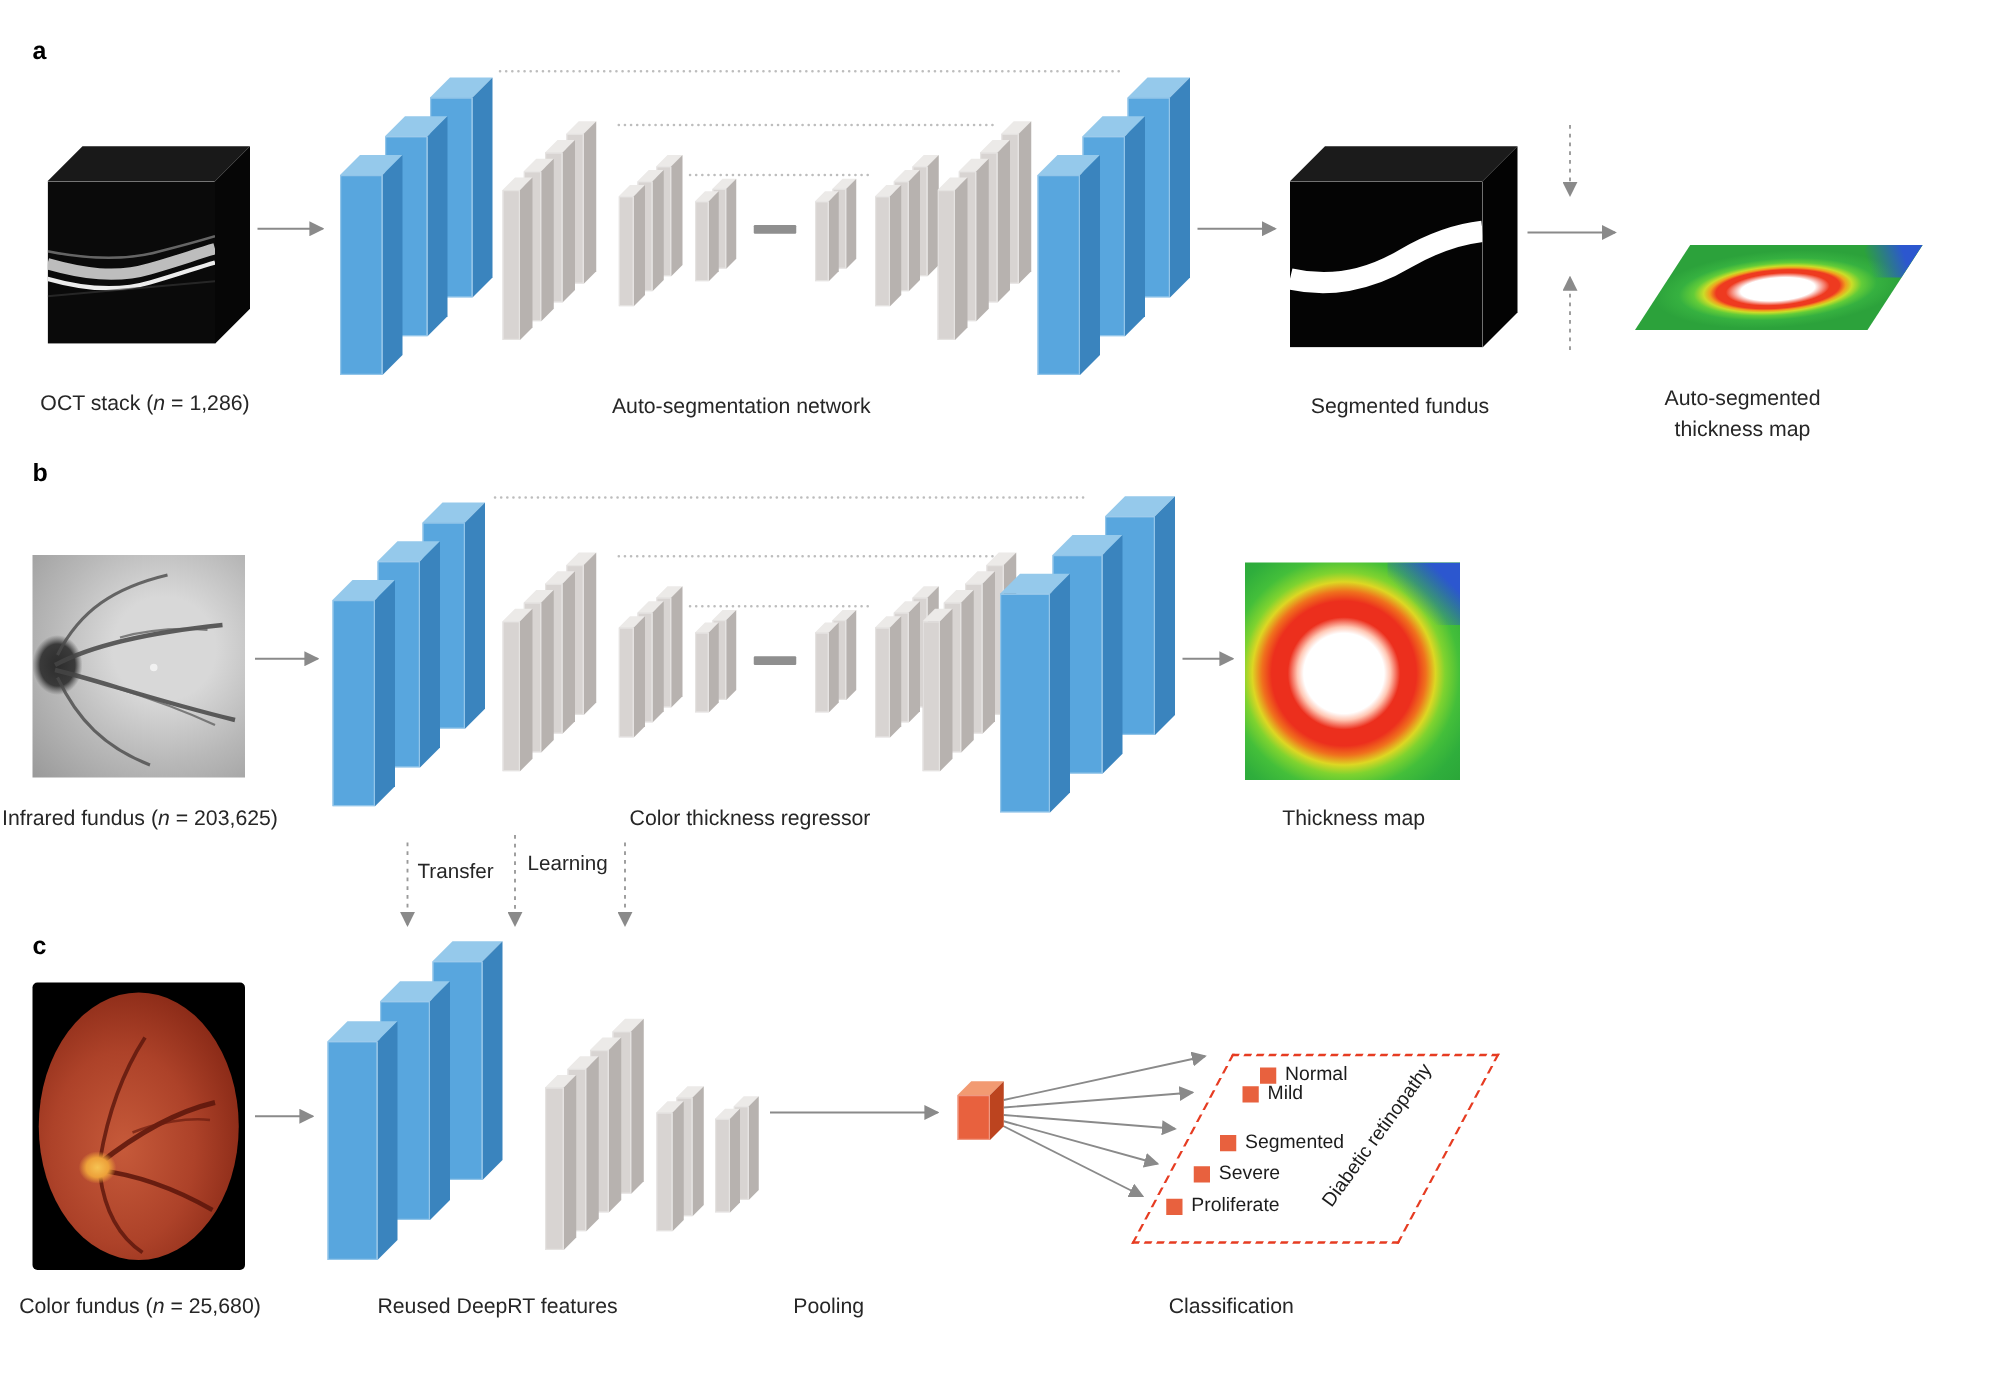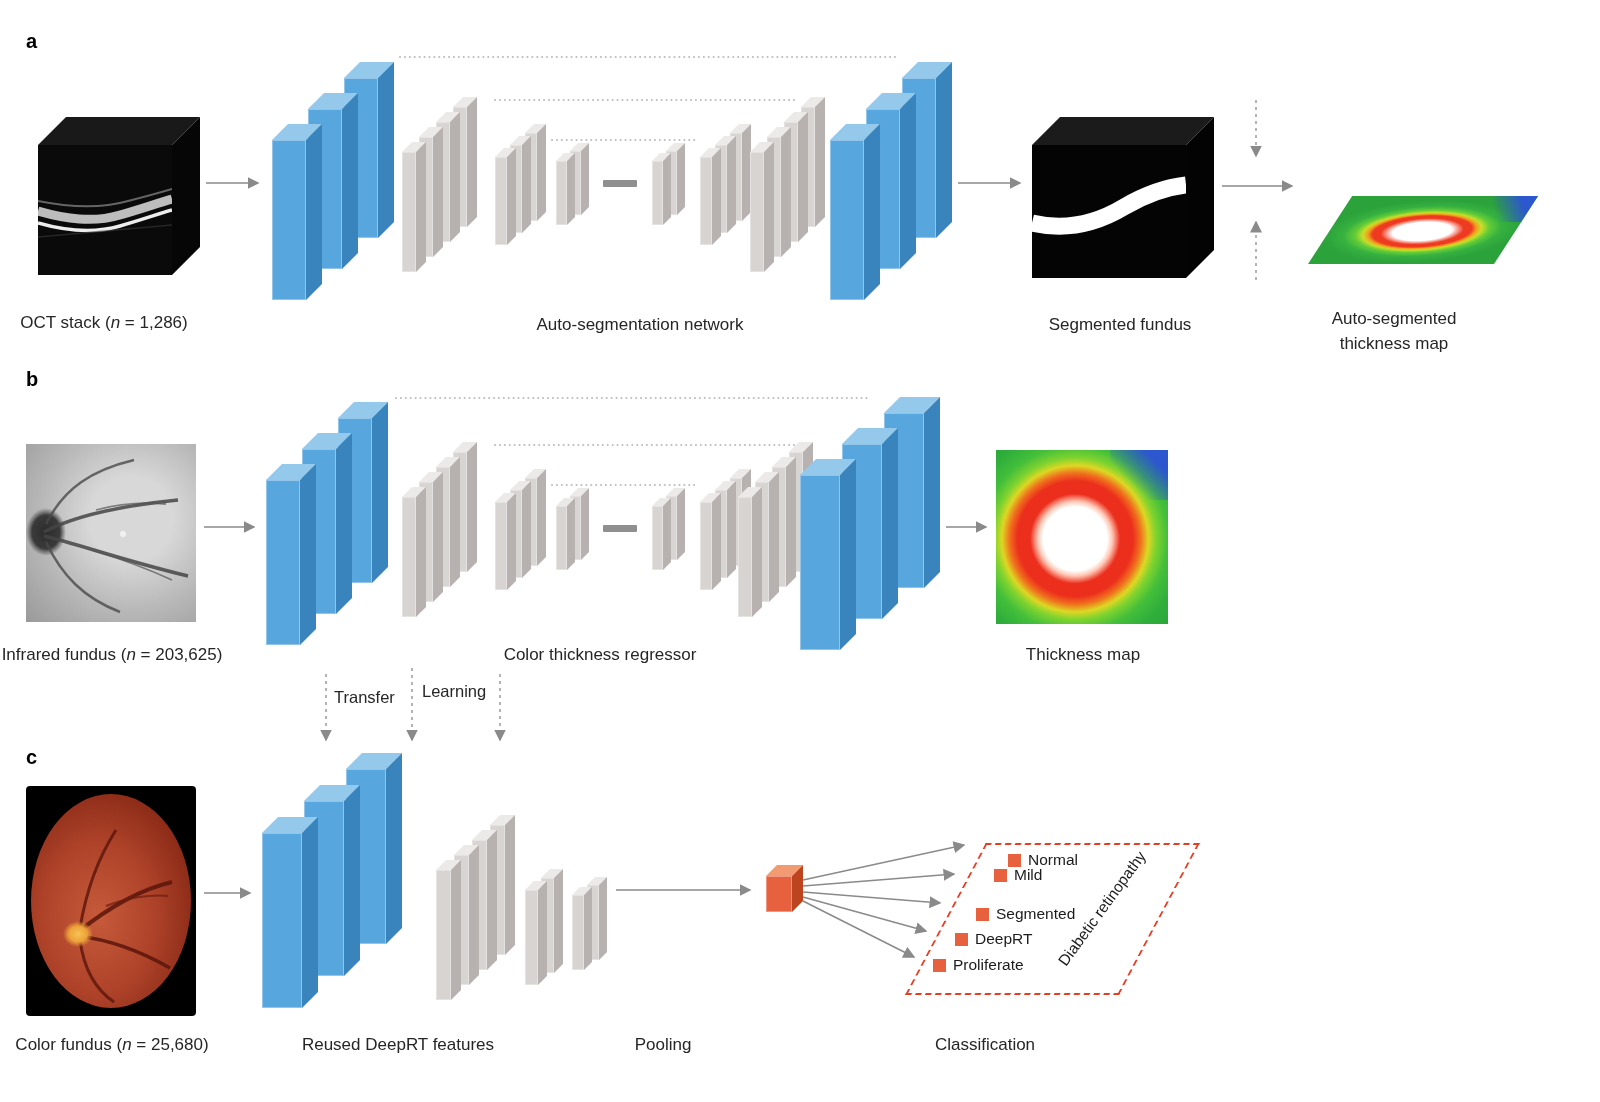--- a/index.html
+++ b/index.html
@@ -174,32 +174,32 @@
   <div class="class-row" style="left:994px;top:866px">
     <span class="class-square"></span>
     <span>Mild</span>
   </div>
   <div class="class-row" style="left:976px;top:905px">
     <span class="class-square"></span>
     <span>Segmented</span>
   </div>
   <div class="class-row" style="left:955px;top:930px">
     <span class="class-square"></span>
-    <span>DeepRT</span>
+    <span>Severe</span>
   </div>
   <div class="class-row" style="left:933px;top:956px">
     <span class="class-square"></span>
     <span>Proliferate</span>
   </div>
   <div class="dr-label" style="left:1062px;top:955px">Diabetic retinopathy</div>
 
-  <div class="caption" style="left:104px;top:310px">
+  <div class="caption" style="left:116px;top:310px">
     <span>OCT stack (</span><span class="nvar">n</span><span> = 1,286)</span>
   </div>
-  <div class="caption" style="left:640px;top:312px">Auto-segmentation network</div>
+  <div class="caption" style="left:593px;top:312px">Auto-segmentation network</div>
   <div class="caption" style="left:1120px;top:312px">Segmented fundus</div>
   <div class="caption" style="left:1394px;top:306px">
     <div>Auto-segmented</div>
     <div>thickness map</div>
   </div>
   <div class="caption" style="left:112px;top:642px">
     <span>Infrared fundus (</span><span class="nvar">n</span><span> = 203,625)</span>
   </div>
   <div class="caption" style="left:600px;top:642px">Color thickness regressor</div>
   <div class="caption" style="left:1083px;top:642px">Thickness map</div>

